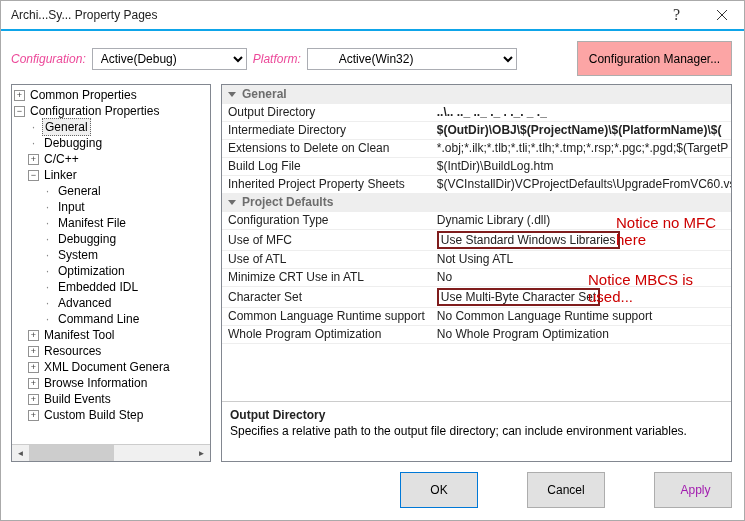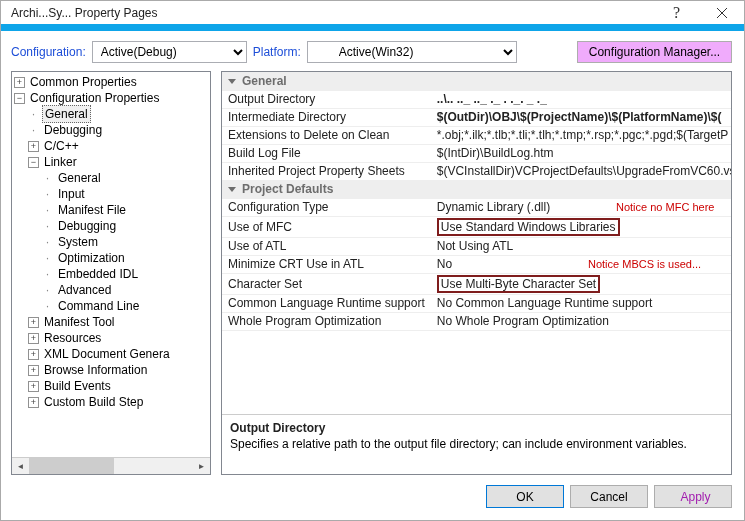--- a/index.html
+++ b/index.html
@@ -1,27 +1,27 @@
 <!DOCTYPE html>
 <html><head>
 <meta charset="utf-8">
 <style>
 * { box-sizing: border-box; font-family: "Segoe UI", Tahoma, sans-serif; font-size: 12px; }
 body { margin: 0; background: #fff; width: 745px; height: 521px; border: 1px solid #aaa; display: flex; flex-direction: column; }
-.titlebar { height: 30px; display: flex; align-items: center; padding: 0 0 0 10px; border-bottom: 7px solid #0ea5e9; }
+.titlebar { height: 30px; display: flex; align-items: center; padding: 0 0 0 10px; border-bottom: 2px solid #0ea5e9; }
 .titlebar .title { flex: 1; color: #222; }
 .titlebar .btn { width: 45px; height: 30px; display: flex; align-items: center; justify-content: center; font-size: 12px; color: #333; }
 .titlebar .btn.help { font-family: Georgia, serif; font-size: 16px; }
 .titlebar .btn.close svg { width: 10px; height: 10px; }
 .configrow { display: flex; align-items: center; padding: 10px 12px 8px 10px; gap: 6px; }
-.configrow label { color: #1d4ed8; }
+.configrow label { color: #ec4899; font-style: italic; }
 .configrow select { height: 22px; border: 1px solid #abadb3; background: #fff; padding: 0 4px; }
 .configrow .sel1 { width: 155px; }
 .configrow .sel2 { width: 210px; padding-left: 27px; }
-.configrow .mgrbtn { width: 155px; height: 22px; border: 1px solid #adadad; background: #f0abfc; }
+.configrow .mgrbtn { width: 155px; height: 35px; border: 1px solid #adadad; background: #fca5a5; }
 .body { flex: 1; display: flex; padding: 0 12px 0 10px; gap: 10px; min-height: 0; }
 .tree-wrap { width: 200px; border: 1px solid #828790; background: #fff; position: relative; display: flex; flex-direction: column; }
 .tree { flex: 1; overflow: hidden; padding: 2px 0 2px 2px; font-size: 12px; line-height: 16px; }
 .tree div.row { white-space: nowrap; height: 16px; display: flex; align-items: center; }
 .pm { width: 11px; height: 11px; border: 1px solid #919191; display: inline-flex; align-items: center; justify-content: center; font-size: 9px; line-height: 9px; margin-right: 3px; color: #444; background: #fff; }
 .sp { display: inline-block; width: 14px; }
 .dot { display: inline-block; width: 11px; margin-right: 3px; text-align: center; color: #888; }
 .tree .label { padding: 0 2px; }
 .tree .selected { border: 1px dotted #666; background: #f0f0f0; }
 .hscroll { height: 17px; border-top: 1px solid #ccc; background: #f0f0f0; display: flex; align-items: center; }
@@ -30,26 +30,26 @@
 .hscroll .thumb { position: absolute; left: 0; top: 0; height: 16px; width: 85px; background: #cdcdcd; }
 .right { flex: 1; display: flex; flex-direction: column; border: 1px solid #828790; min-width: 0; }
 .grid { flex: 1; overflow: hidden; position: relative; }
 .grid table { width: 100%; border-collapse: collapse; }
 .grid td { height: 18px; padding: 1px 6px; border-bottom: 1px solid #eee; white-space: nowrap; overflow: hidden; }
 .grid td.k { width: 220px; color: #222; }
 .grid td.v { color: #222; }
 .grid tr.section td { background: #eeeeee; font-weight: bold; color: #6d6d6d; }
 .grid tr.section td .tri { display: inline-block; width: 0; height: 0; border-left: 4px solid transparent; border-right: 4px solid transparent; border-top: 5px solid #6d6d6d; margin-right: 6px; vertical-align: middle; }
 .redbox { border: 2px solid #7f1d1d; display: inline-block; padding: 0 2px; }
-.rednote { color: #cc0000; position: absolute; font-size: 11px; }
+.rednote { color: #cc0000; position: absolute; font-size: 15px; }
 .desc { border-top: 1px solid #ccc; padding: 6px 8px; height: 60px; background: #fff; }
 .desc .h { font-weight: bold; color: #222; margin-bottom: 2px; }
 .desc .t { color: #000000; }
 .footer { padding: 10px 12px 12px 0; display: flex; justify-content: flex-end; gap: 6px; }
-.footer button { width: 78px; height: 23px; border: 1px solid #adadad; background: #e1e1e1; }
+.footer button { width: 78px; height: 36px; border: 1px solid #adadad; background: #e1e1e1; margin-left: 43px; }
 .footer button.primary { border: 1.5px solid #0078d7; }
 .footer button.disabled { color: #a21caf; padding-left: 11px; }
 </style>
 </head>
 <body>
 
 <div class="titlebar">
   <span class="title">Archi...Sy... Property Pages</span>
   <div class="btn help">?</div>
   <div class="btn close">

